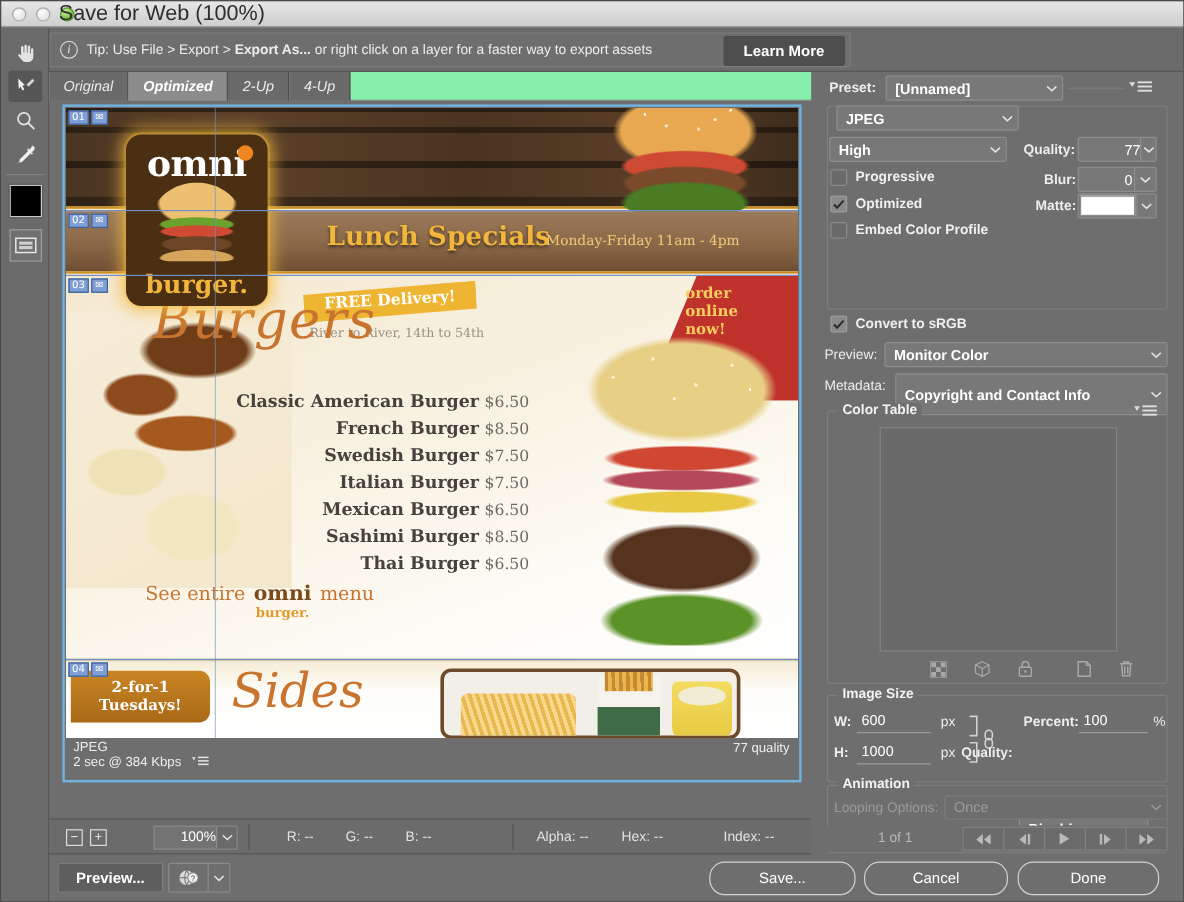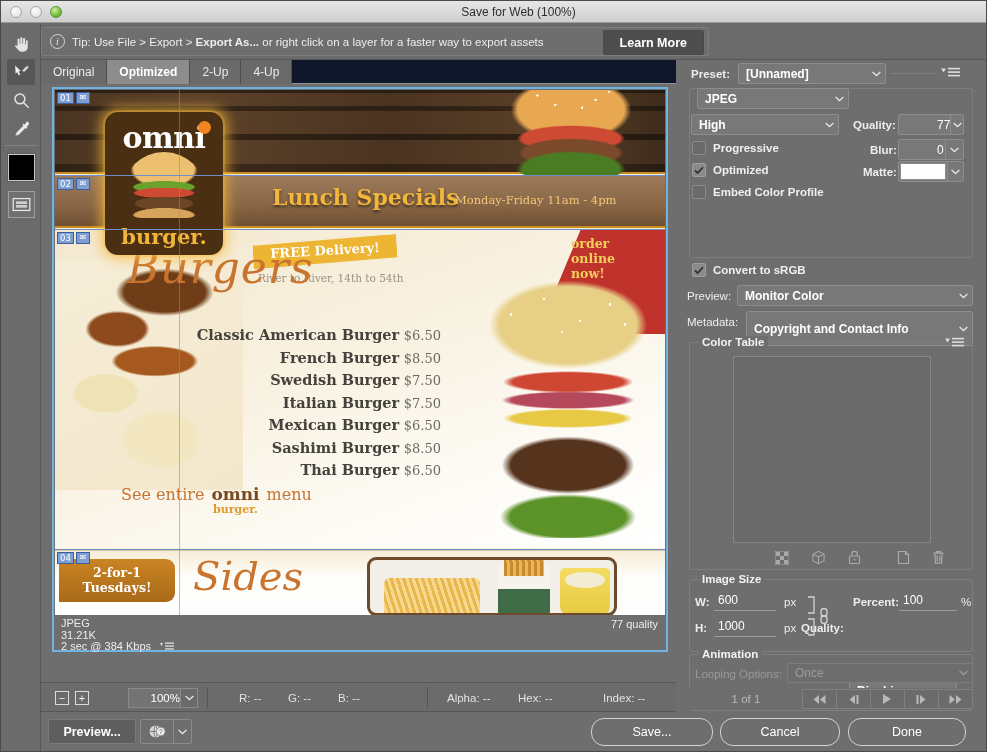--- a/index.html
+++ b/index.html
@@ -27,22 +27,22 @@
     background: linear-gradient(#e6e6e6, #cfcfcf);
     border-bottom: 1px solid #9a9a9a;
     display: flex; align-items: center;
   }
   .traffic { display: flex; gap: 8px; padding-left: 9px; }
   .light { width: 12px; height: 12px; border-radius: 50%;
            border: 1px solid #a9a9a9; background: radial-gradient(circle at 35% 30%, #fdfdfd, #dcdcdc); }
   .light.green { border: 1px solid #5c9a3a;
                  background: radial-gradient(circle at 35% 30%, #cdf09a, #68b62f 70%, #4f9423); }
   .title-text {
-    position: absolute; left: 0; right: 0; text-align: center;
-    font-size: 12px; color: #2e2e2e; font-weight: 400;
+    position: absolute; left: 0; right: 0; 
+    font-size: 18px; color: #2e2e2e; font-weight: 400;
     pointer-events: none;
     margin-left: 48px;
   }
 
   
   .tipbar {
     position: absolute; left: 0; top: 22px; width: 987px; height: 37px;
     background: #6b6b6b; border-bottom: 1px solid #565656;
   }
   .tipbox {
@@ -85,21 +85,21 @@
   }
   .slicebtn {
     position: absolute; left: 7px; width: 27px; height: 27px;
     border: 1px solid #9d9d9d; background: #707070;
     display: flex; align-items: center; justify-content: center;
   }
 
   
   .tabstrip {
     position: absolute; left: 40px; top: 59px; width: 635px; height: 24px;
-    background: #0f172a; border-bottom: 1px solid #8e8e8e;
+    background: #86efac; border-bottom: 1px solid #8e8e8e; font-style: italic;
   }
   .tab {
     position: relative; float: left; height: 24px; padding: 0 12px;
     display: flex; align-items: center; font-size: 12px; color: #ebebeb;
     border-right: 1px solid #4f4f4f; background: #6a6a6a;
   }
   .tab.active { background: #8c8c8c; color: #ffffff; font-weight: bold; }
 
   
   .canvas-wrap {
@@ -588,21 +588,20 @@
           <div class="slice-ico">✉</div>
         </div>
         <div class="slice-badge" style="left:2px; top:462px">
           <div class="slice-num">04</div>
           <div class="slice-ico">✉</div>
         </div>
       </div>
 
       <div class="info-strip">
         <div class="l1">JPEG</div>
-        <div class="l2">31.21K</div>
         <div class="l3">
           <span>2 sec @ 384 Kbps</span>
           <span class="hamb">
             <svg width="14" height="9" viewBox="0 0 14 9">
                 <path d="M0 1l3 0-1.5 3z" fill="#e0e0e0"></path>
                 <rect x="5" y="0.5" width="9" height="1.3" fill="#e0e0e0"></rect>
                 <rect x="5" y="3.4" width="9" height="1.3" fill="#e0e0e0"></rect>
                 <rect x="5" y="6.3" width="9" height="1.3" fill="#e0e0e0"></rect>
               </svg>
           </span>

